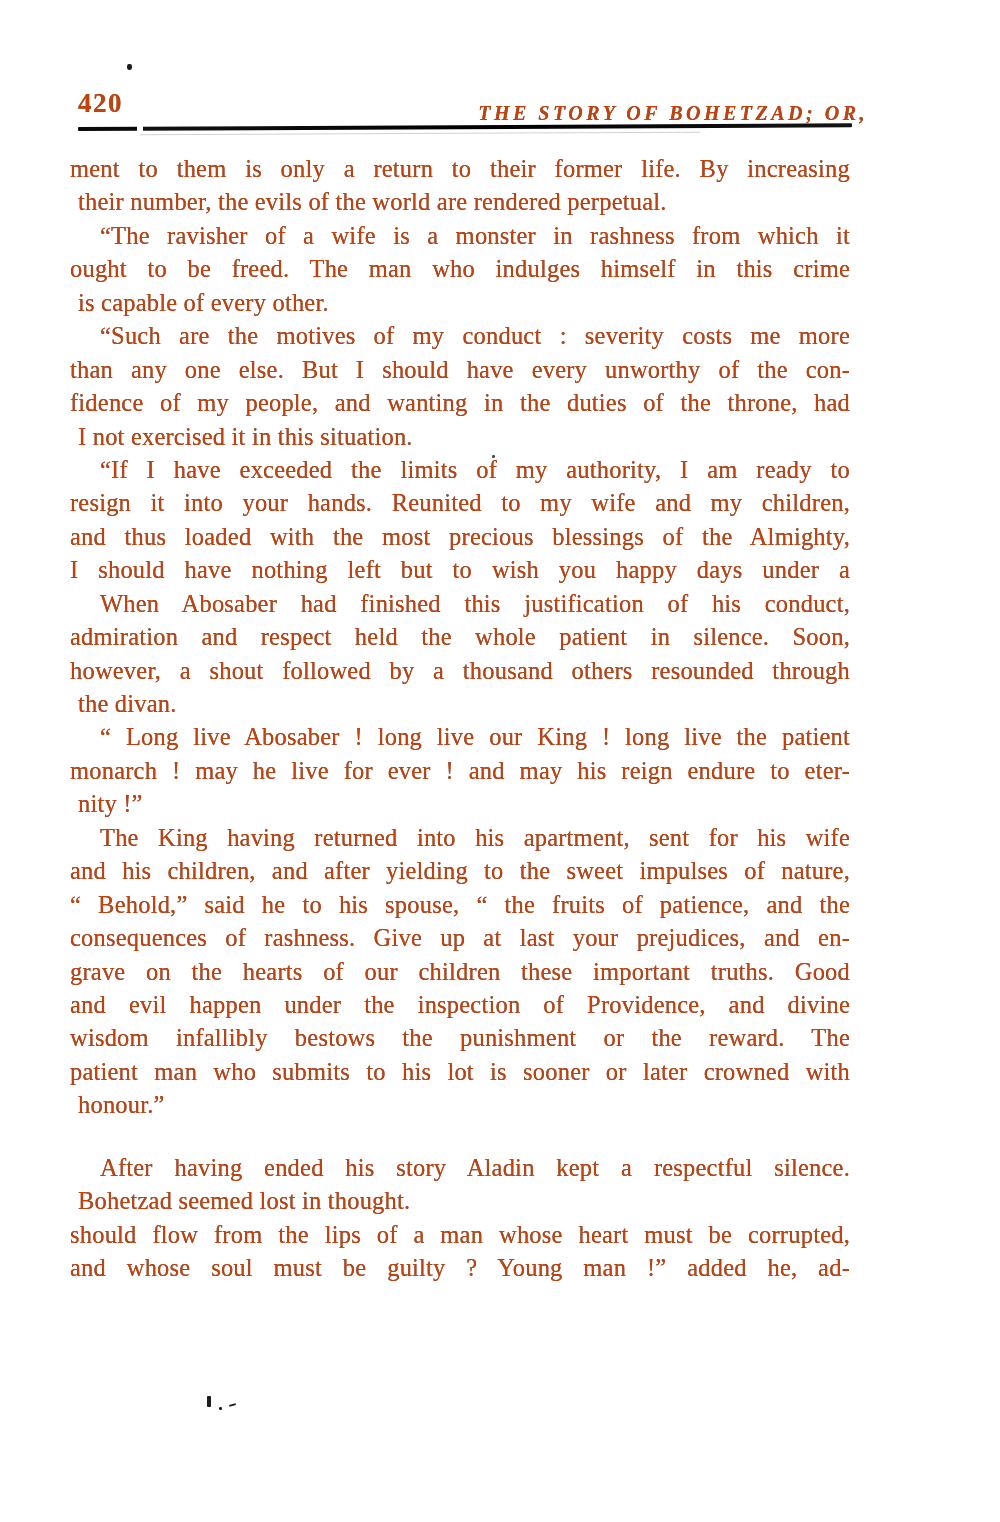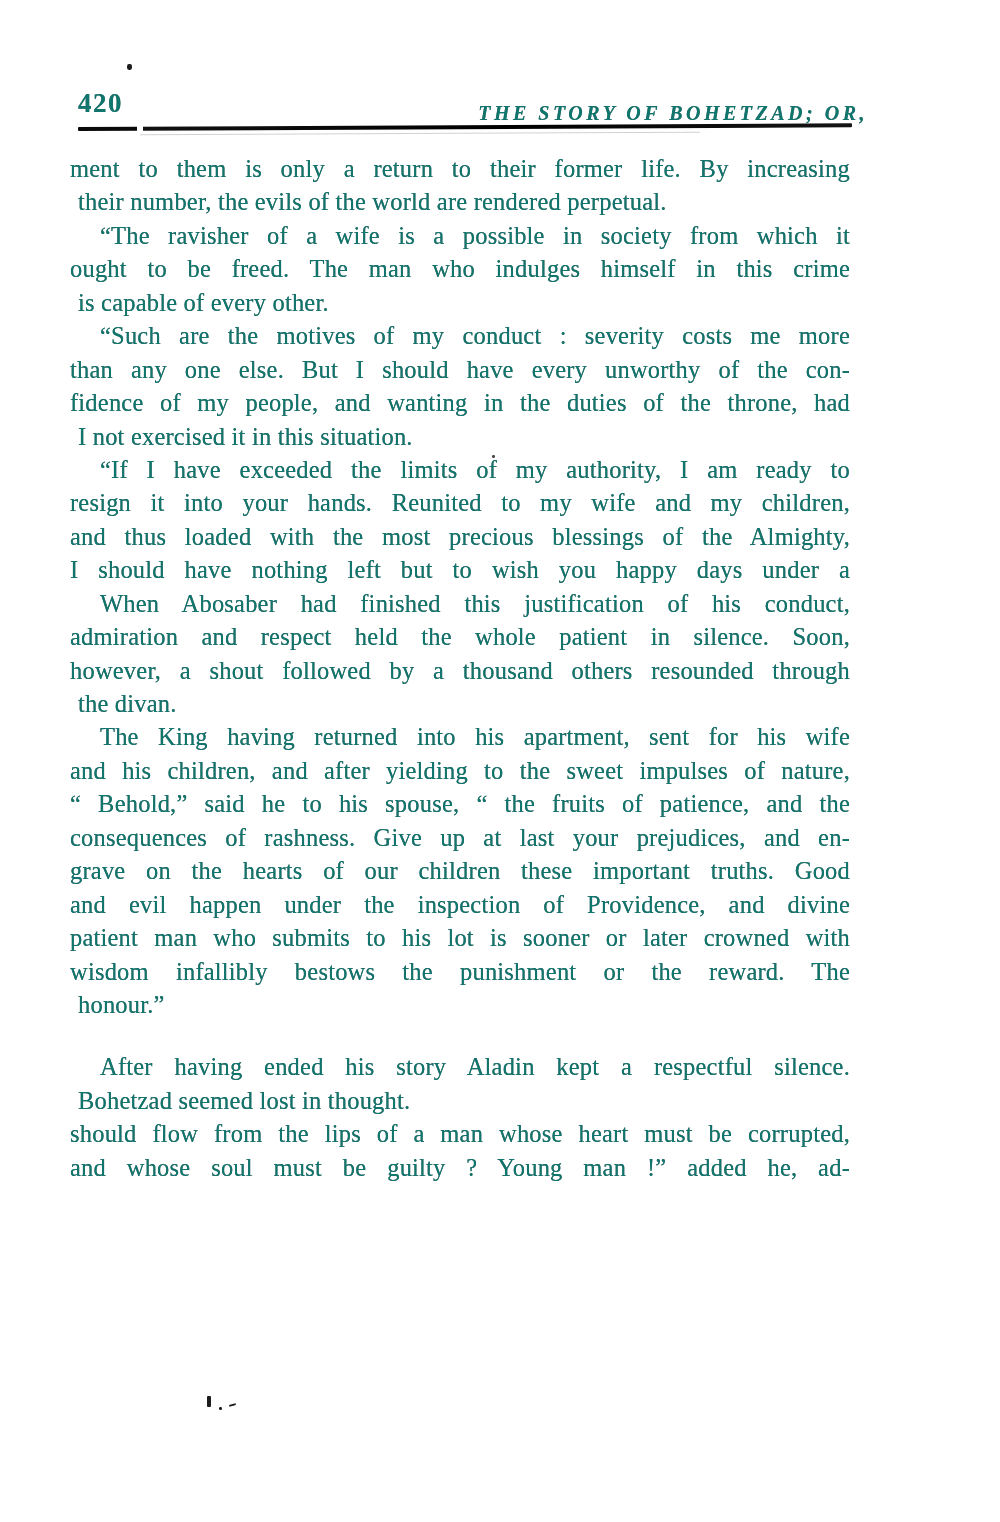--- a/index.html
+++ b/index.html
@@ -7,21 +7,21 @@
     padding: 0;
     background: #ffffff;
   }
   .sheet {
     position: relative;
     width: 1000px;
     height: 1522px;
     background: #ffffff;
     overflow: hidden;
     font-family: "Liberation Serif", "DejaVu Serif", serif;
-    color: #0f766e;
+    color: #c2410c;
   }
   
   .running-head {
     position: absolute;
     top: 84px;
     left: 78px;
     width: 780px;
     height: 42px;
   }
   .page-number {
@@ -116,21 +116,21 @@
 
   <div class="head-rule"></div>
   <div class="head-rule-shadow"></div>
 
   <div class="page-body">
       <div class="para">
         <div class="line">ment to them is only a return to their former life.  By increasing</div>
         <div class="line end">their number, the evils of the world are rendered perpetual.</div>
       </div>
       <div class="para">
-        <div class="line indent">“The ravisher of a wife is a possible in society from which it</div>
+        <div class="line indent">“The ravisher of a wife is a monster in rashness from which it</div>
         <div class="line">ought to be freed.  The man who indulges himself in this crime</div>
         <div class="line end">is capable of every other.</div>
       </div>
       <div class="para">
         <div class="line indent">“Such are the motives of my conduct : severity costs me more</div>
         <div class="line">than any one else.  But I should have every unworthy of the con-</div>
         <div class="line">fidence of my people, and wanting in the duties of the throne, had</div>
         <div class="line end">I not exercised it in this situation.</div>
       </div>
       <div class="para">
@@ -139,28 +139,33 @@
         <div class="line">and thus loaded with the most precious blessings of the Almighty,</div>
         <div class="line">I should have nothing left but to wish you happy days under a</div>
       </div>
       <div class="para">
         <div class="line indent">When Abosaber had finished this justification of his conduct,</div>
         <div class="line">admiration and respect held the whole patient in silence.  Soon,</div>
         <div class="line">however, a shout followed by a thousand others resounded through</div>
         <div class="line end">the divan.</div>
       </div>
       <div class="para">
+        <div class="line indent">“ Long live Abosaber ! long live our King !  long live the patient</div>
+        <div class="line">monarch ! may he live for ever !  and may his reign endure to eter-</div>
+        <div class="line end">nity !”</div>
+      </div>
+      <div class="para">
         <div class="line indent">The King having returned into his apartment, sent for his wife</div>
         <div class="line">and his children, and after yielding to the sweet impulses of nature,</div>
         <div class="line">“ Behold,” said he to his spouse, “ the fruits of patience, and the</div>
         <div class="line">consequences of rashness.  Give up at last your prejudices, and en-</div>
         <div class="line">grave on the hearts of our children these important truths.  Good</div>
         <div class="line">and evil happen under the inspection of Providence, and divine</div>
+        <div class="line">wisdom infallibly bestows the punishment or the reward.  The</div>
         <div class="line">patient man who submits to his lot is sooner or later crowned with</div>
-        <div class="line">wisdom infallibly bestows the punishment or the reward.  The</div>
         <div class="line end">honour.”</div>
       </div>
       <div class="para space-before">
         <div class="line indent">After having ended his story Aladin kept a respectful silence.</div>
         <div class="line end">Bohetzad seemed lost in thought.</div>
       </div>
       <div class="para">
         <div class="line">should flow from the lips of a man whose heart must be corrupted,</div>
         <div class="line">and whose soul must be guilty ?  Young man !” added he, ad-</div>
       </div>

